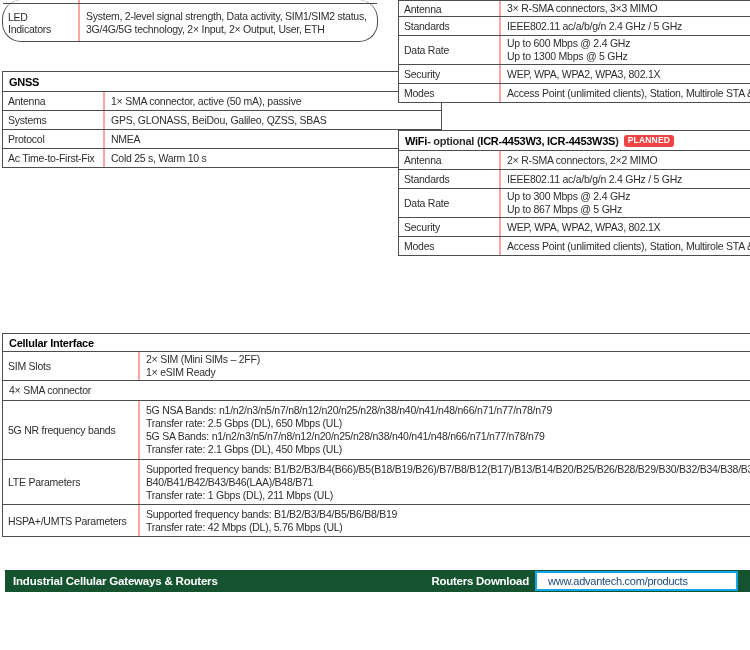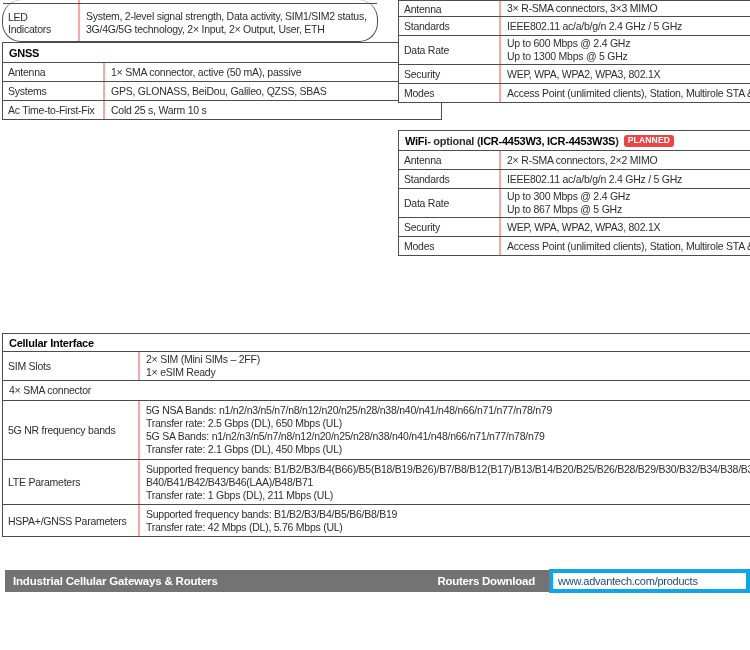--- a/index.html
+++ b/index.html
@@ -39,57 +39,61 @@
   .gnss-lbl { width:102px; }
   .wifi-lbl { width:102px; }
   .cel-lbl  { width:137px; }
   .badge {
     display:inline-block; background:#ef4444; color:#fff; font-weight:bold;
     font-size:8.5px; letter-spacing:0.2px; padding:1px 4px 2px 4px;
     border-radius:3px; margin-left:5px; line-height:9px;
   }
   .footer {
     position:absolute; left:5px; top:570px; width:745px; height:22px;
-    background:#737373; display:flex; align-items:center; box-sizing:border-box;gap:8px;
+    background:#14532d; display:flex; align-items:center; box-sizing:border-box;
   }
   .f-title {
     color:#fff; font-weight:bold; font-size:11.5px; padding-left:8px;
     letter-spacing:-0.2px;
   }
   .f-spacer { flex:1 1 auto; }
   .f-dl { color:#fff; font-weight:bold; font-size:11.5px; margin-right:6px; }
   .f-url {
-    width:188px; height:16px; background:#fff; border:4px solid #0ea5e9;
+    width:188px; height:16px; background:#fff; border:2px solid #0ea5e9;
     color:#1a4a7d; font-size:11px; display:flex; align-items:center;
-    padding-left:5px; box-sizing:content-box;
+    padding-left:11px; margin-right:12px; box-sizing:content-box;
   }
 </style>
 </head>
 <body>
 
 <div class="spec cut-top" style="left:2px; top:0; width:376px;border-radius:19px;">
   <div class="cutrow">
     <div class="lbl led-lbl"></div>
     <div class="val"></div>
   </div>
   <div class="row h38">
     <div class="lbl led-lbl">LED Indicators</div>
     <div class="val">System, 2-level signal strength, Data activity, SIM1/SIM2 status, 3G/4G/5G technology, 2× Input, 2× Output, User, ETH</div>
   </div>
 </div>
 
-<div class="spec" style="left:2px; top:42px; width:440px;">
+<div class="spec" style="left:2px; top:71px; width:440px;">
   <div class="t-head">GNSS</div>
   <div class="row h19">
     <div class="lbl gnss-lbl">Antenna</div>
     <div class="val">1× SMA connector, active (50 mA), passive</div>
   </div>
   <div class="row h19">
     <div class="lbl gnss-lbl">Systems</div>
     <div class="val">GPS, GLONASS, BeiDou, Galileo, QZSS, SBAS</div>
+  </div>
+  <div class="row h19">
+    <div class="lbl gnss-lbl">Protocol</div>
+    <div class="val">NMEA</div>
   </div>
   <div class="row h19">
     <div class="lbl gnss-lbl">Ac Time-to-First-Fix</div>
     <div class="val">Cold 25 s, Warm 10 s</div>
   </div>
 </div>
 
 <div class="spec" style="left:398px; top:0; width:460px;">
   <div class="row noline h15">
     <div class="lbl wifi-lbl">Antenna</div>
@@ -162,21 +166,21 @@
 5G SA Bands: n1/n2/n3/n5/n7/n8/n12/n20/n25/n28/n38/n40/n41/n48/n66/n71/n77/n78/n79
 Transfer rate: 2.1 Gbps (DL), 450 Mbps (UL)</div>
   </div>
   <div class="row h45">
     <div class="lbl cel-lbl">LTE Parameters</div>
     <div class="val">Supported frequency bands: B1/B2/B3/B4(B66)/B5(B18/B19/B26)/B7/B8/B12(B17)/B13/B14/B20/B25/B26/B28/B29/B30/B32/B34/B38/B39/
 B40/B41/B42/B43/B46(LAA)/B48/B71
 Transfer rate: 1 Gbps (DL), 211 Mbps (UL)</div>
   </div>
   <div class="row h32">
-    <div class="lbl cel-lbl">HSPA+/GNSS Parameters</div>
+    <div class="lbl cel-lbl">HSPA+/UMTS Parameters</div>
     <div class="val">Supported frequency bands: B1/B2/B3/B4/B5/B6/B8/B19
 Transfer rate: 42 Mbps (DL), 5.76 Mbps (UL)</div>
   </div>
 </div>
 
 <div class="footer">
   <div class="f-title">Industrial Cellular Gateways &amp; Routers</div>
   <div class="f-spacer"></div>
   <div class="f-dl">Routers Download</div>
   <div class="f-url">www.advantech.com/products</div>

